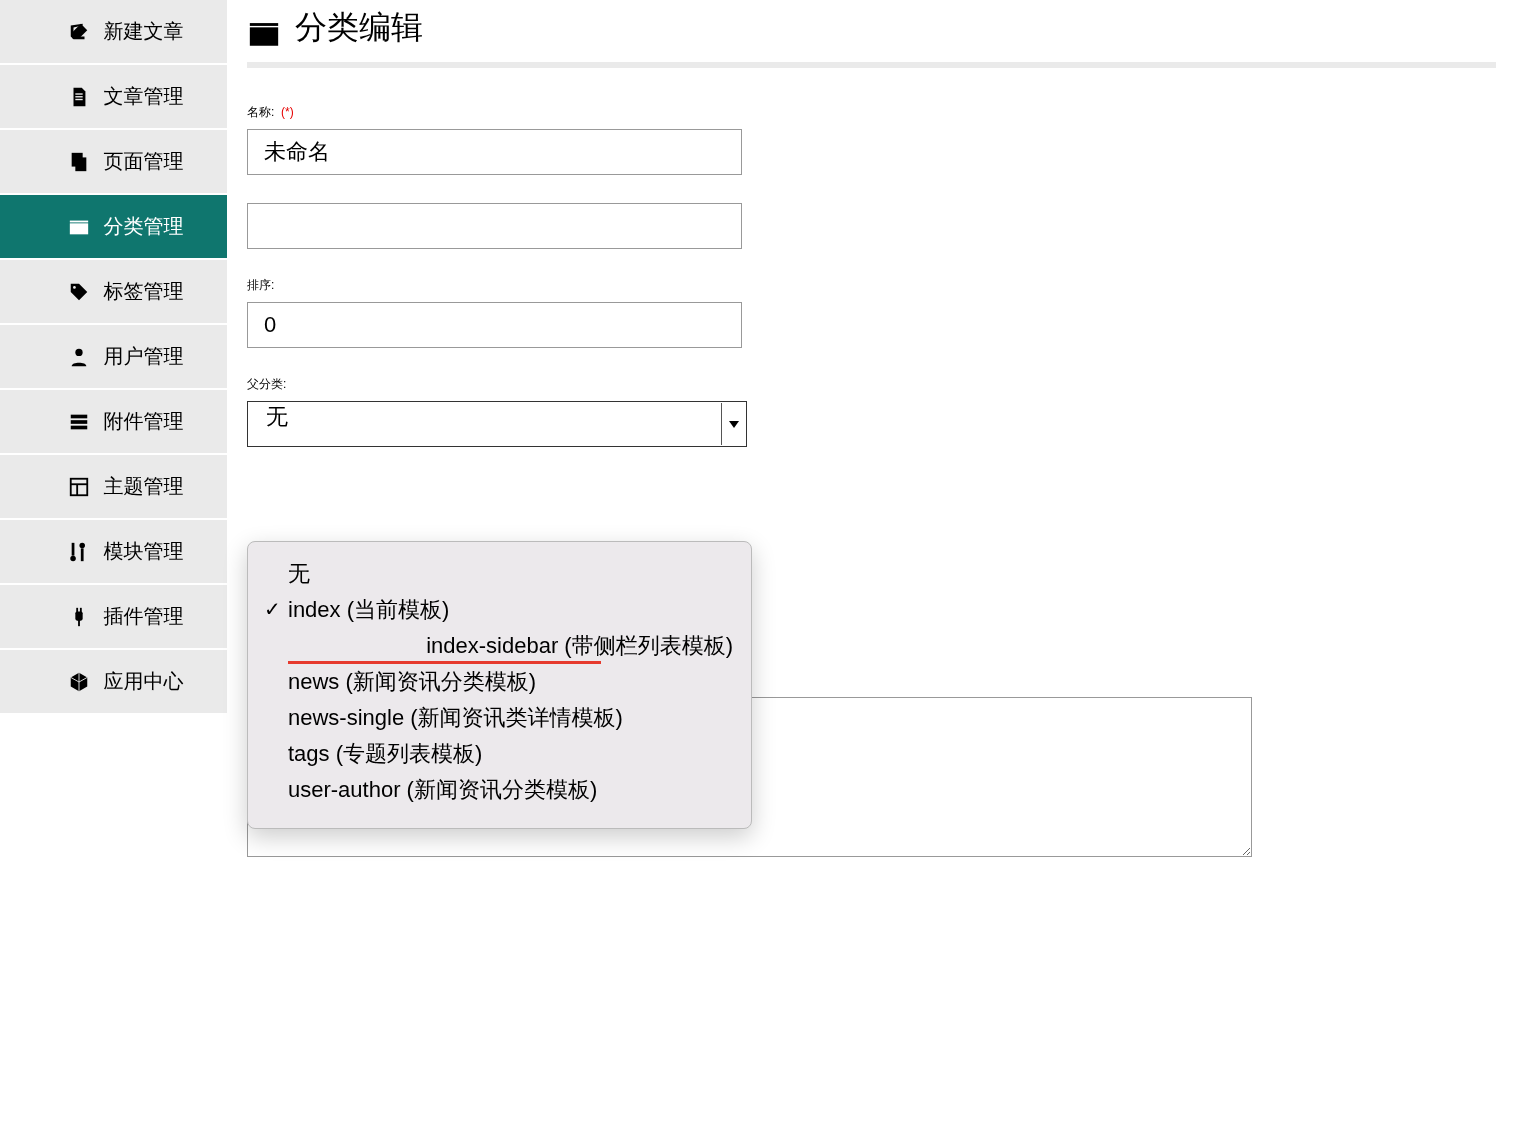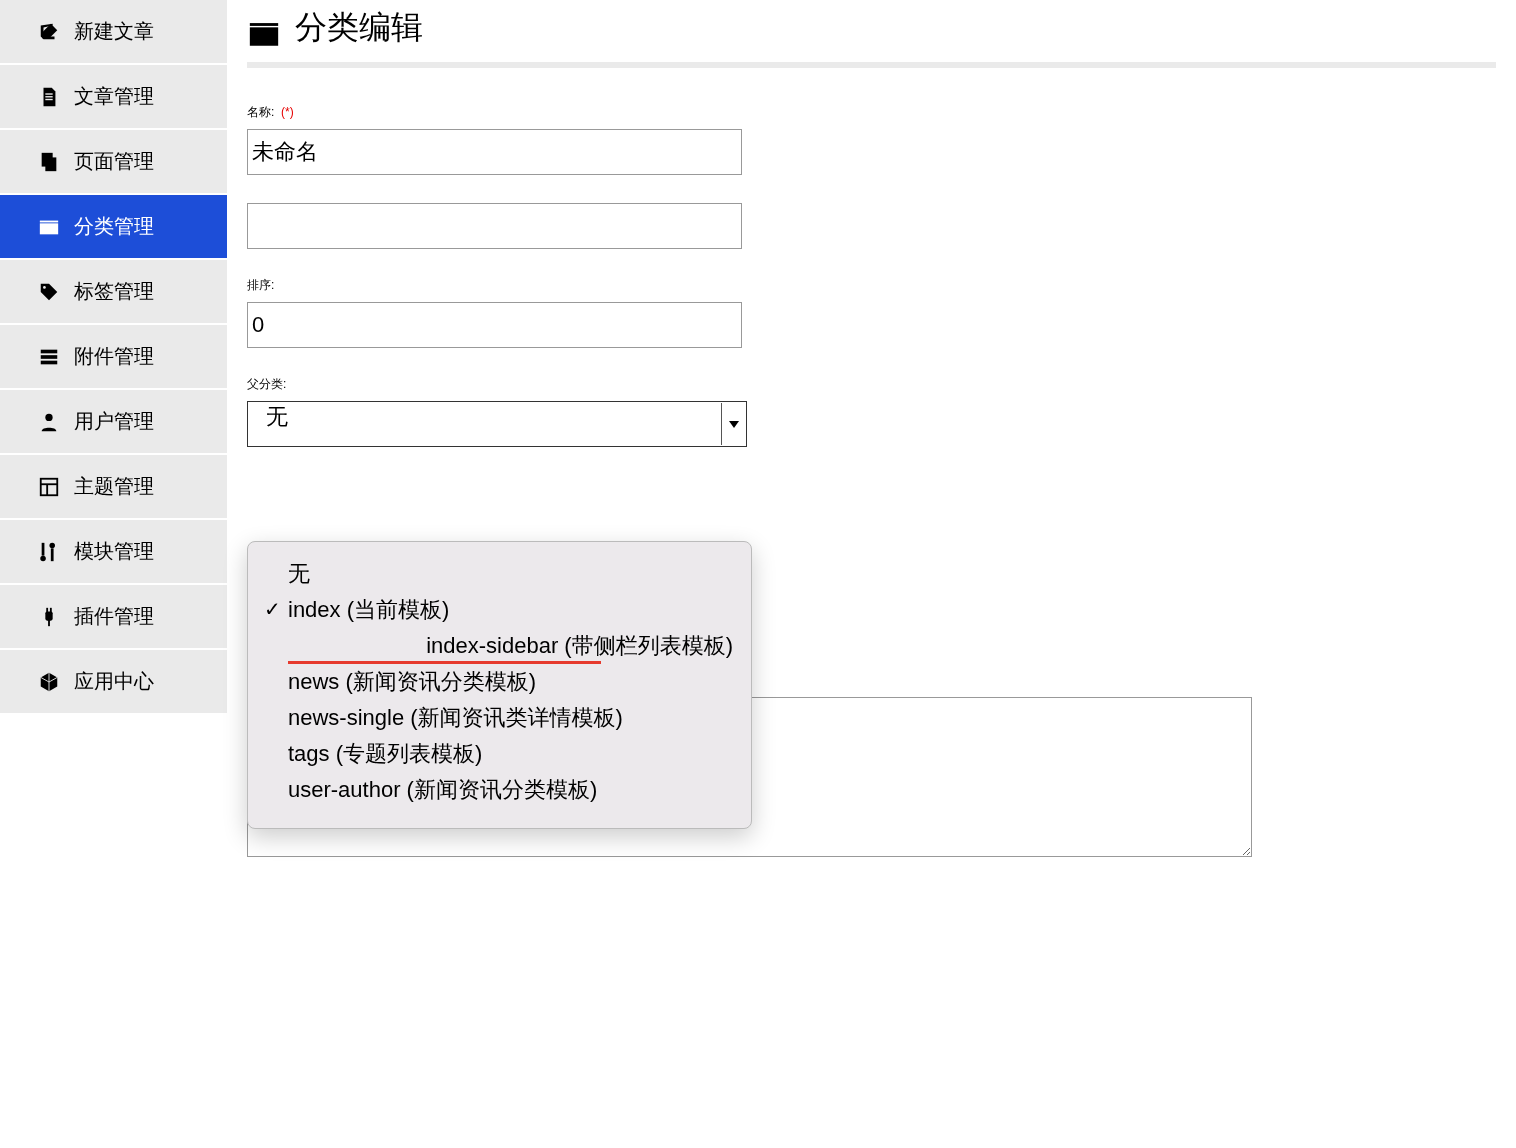--- a/index.html
+++ b/index.html
@@ -10,40 +10,41 @@
 .sidebar { width: 227px; flex-shrink: 0; }
 .nav-item {
   display: flex;
   align-items: center;
   gap: 14px;
   padding: 18px 14px 18px 38px;
   background: #eaeaea;
   border-bottom: 2px solid #fff;
   cursor: pointer;
   font-size: 20px;
-}
-.nav-item.active { background: #1d4ed8; color: #fff; }
+  justify-content: center;
+}
+.nav-item.active { background: #0f766e; color: #fff; }
 .nav-item .icon { width: 22px; height: 22px; display: inline-flex; align-items: center; justify-content: center; flex-shrink: 0; }
 .nav-item .icon svg { width: 100%; height: 100%; }
 
 .main { flex: 1; padding: 6px 20px 20px 20px; }
 
 .page-header { display: flex; align-items: flex-end; gap: 14px; margin-bottom: 12px; }
 .page-header .icon { width: 34px; height: 34px; }
 .page-header h1 { font-size: 32px; font-weight: 400; }
 .divider { height: 6px; background: #eaeaea; margin-bottom: 36px; }
 
 .form-row { margin-bottom: 28px; }
 .form-label { font-size: 12px; margin-bottom: 8px; display: block; }
 .form-label .required { color: #e60000; }
 .text-input {
   width: 495px;
   height: 46px;
   border: 1px solid #999;
-  padding: 0 4px;
+  padding: 0 16px;
   font-size: 22px;
   font-family: inherit;
   background: #fff;
 }
 .select-wrap {
   position: relative;
   width: 500px;
 }
 .select {
   width: 100%;
@@ -171,35 +172,35 @@
           <svg viewBox="0 0 24 24" fill="currentColor">
             <path d="M3 3h9l9 9-9 9-9-9z"></path>
             <circle cx="7" cy="7" r="1.5" fill="#eaeaea"></circle>
           </svg>
         </span>
         <span>标签管理</span>
       </div>
       <div class="nav-item">
         <span class="icon">
           <svg viewBox="0 0 24 24" fill="currentColor">
+            <circle cx="12" cy="7" r="4"></circle>
+            <path d="M4 22c0-5 16-5 16 0z"></path>
+          </svg>
+        </span>
+        <span>用户管理</span>
+      </div>
+      <div class="nav-item">
+        <span class="icon">
+          <svg viewBox="0 0 24 24" fill="currentColor">
             <rect x="3" y="4" width="18" height="4"></rect>
             <rect x="3" y="10" width="18" height="4"></rect>
             <rect x="3" y="16" width="18" height="4"></rect>
           </svg>
         </span>
         <span>附件管理</span>
-      </div>
-      <div class="nav-item">
-        <span class="icon">
-          <svg viewBox="0 0 24 24" fill="currentColor">
-            <circle cx="12" cy="7" r="4"></circle>
-            <path d="M4 22c0-5 16-5 16 0z"></path>
-          </svg>
-        </span>
-        <span>用户管理</span>
       </div>
       <div class="nav-item">
         <span class="icon">
           <svg viewBox="0 0 24 24" fill="none" stroke="currentColor" stroke-width="2">
             <rect x="3" y="3" width="18" height="18"></rect>
             <line x1="3" y1="9" x2="21" y2="9"></line>
             <line x1="10" y1="9" x2="10" y2="21"></line>
           </svg>
         </span>
         <span>主题管理</span>

